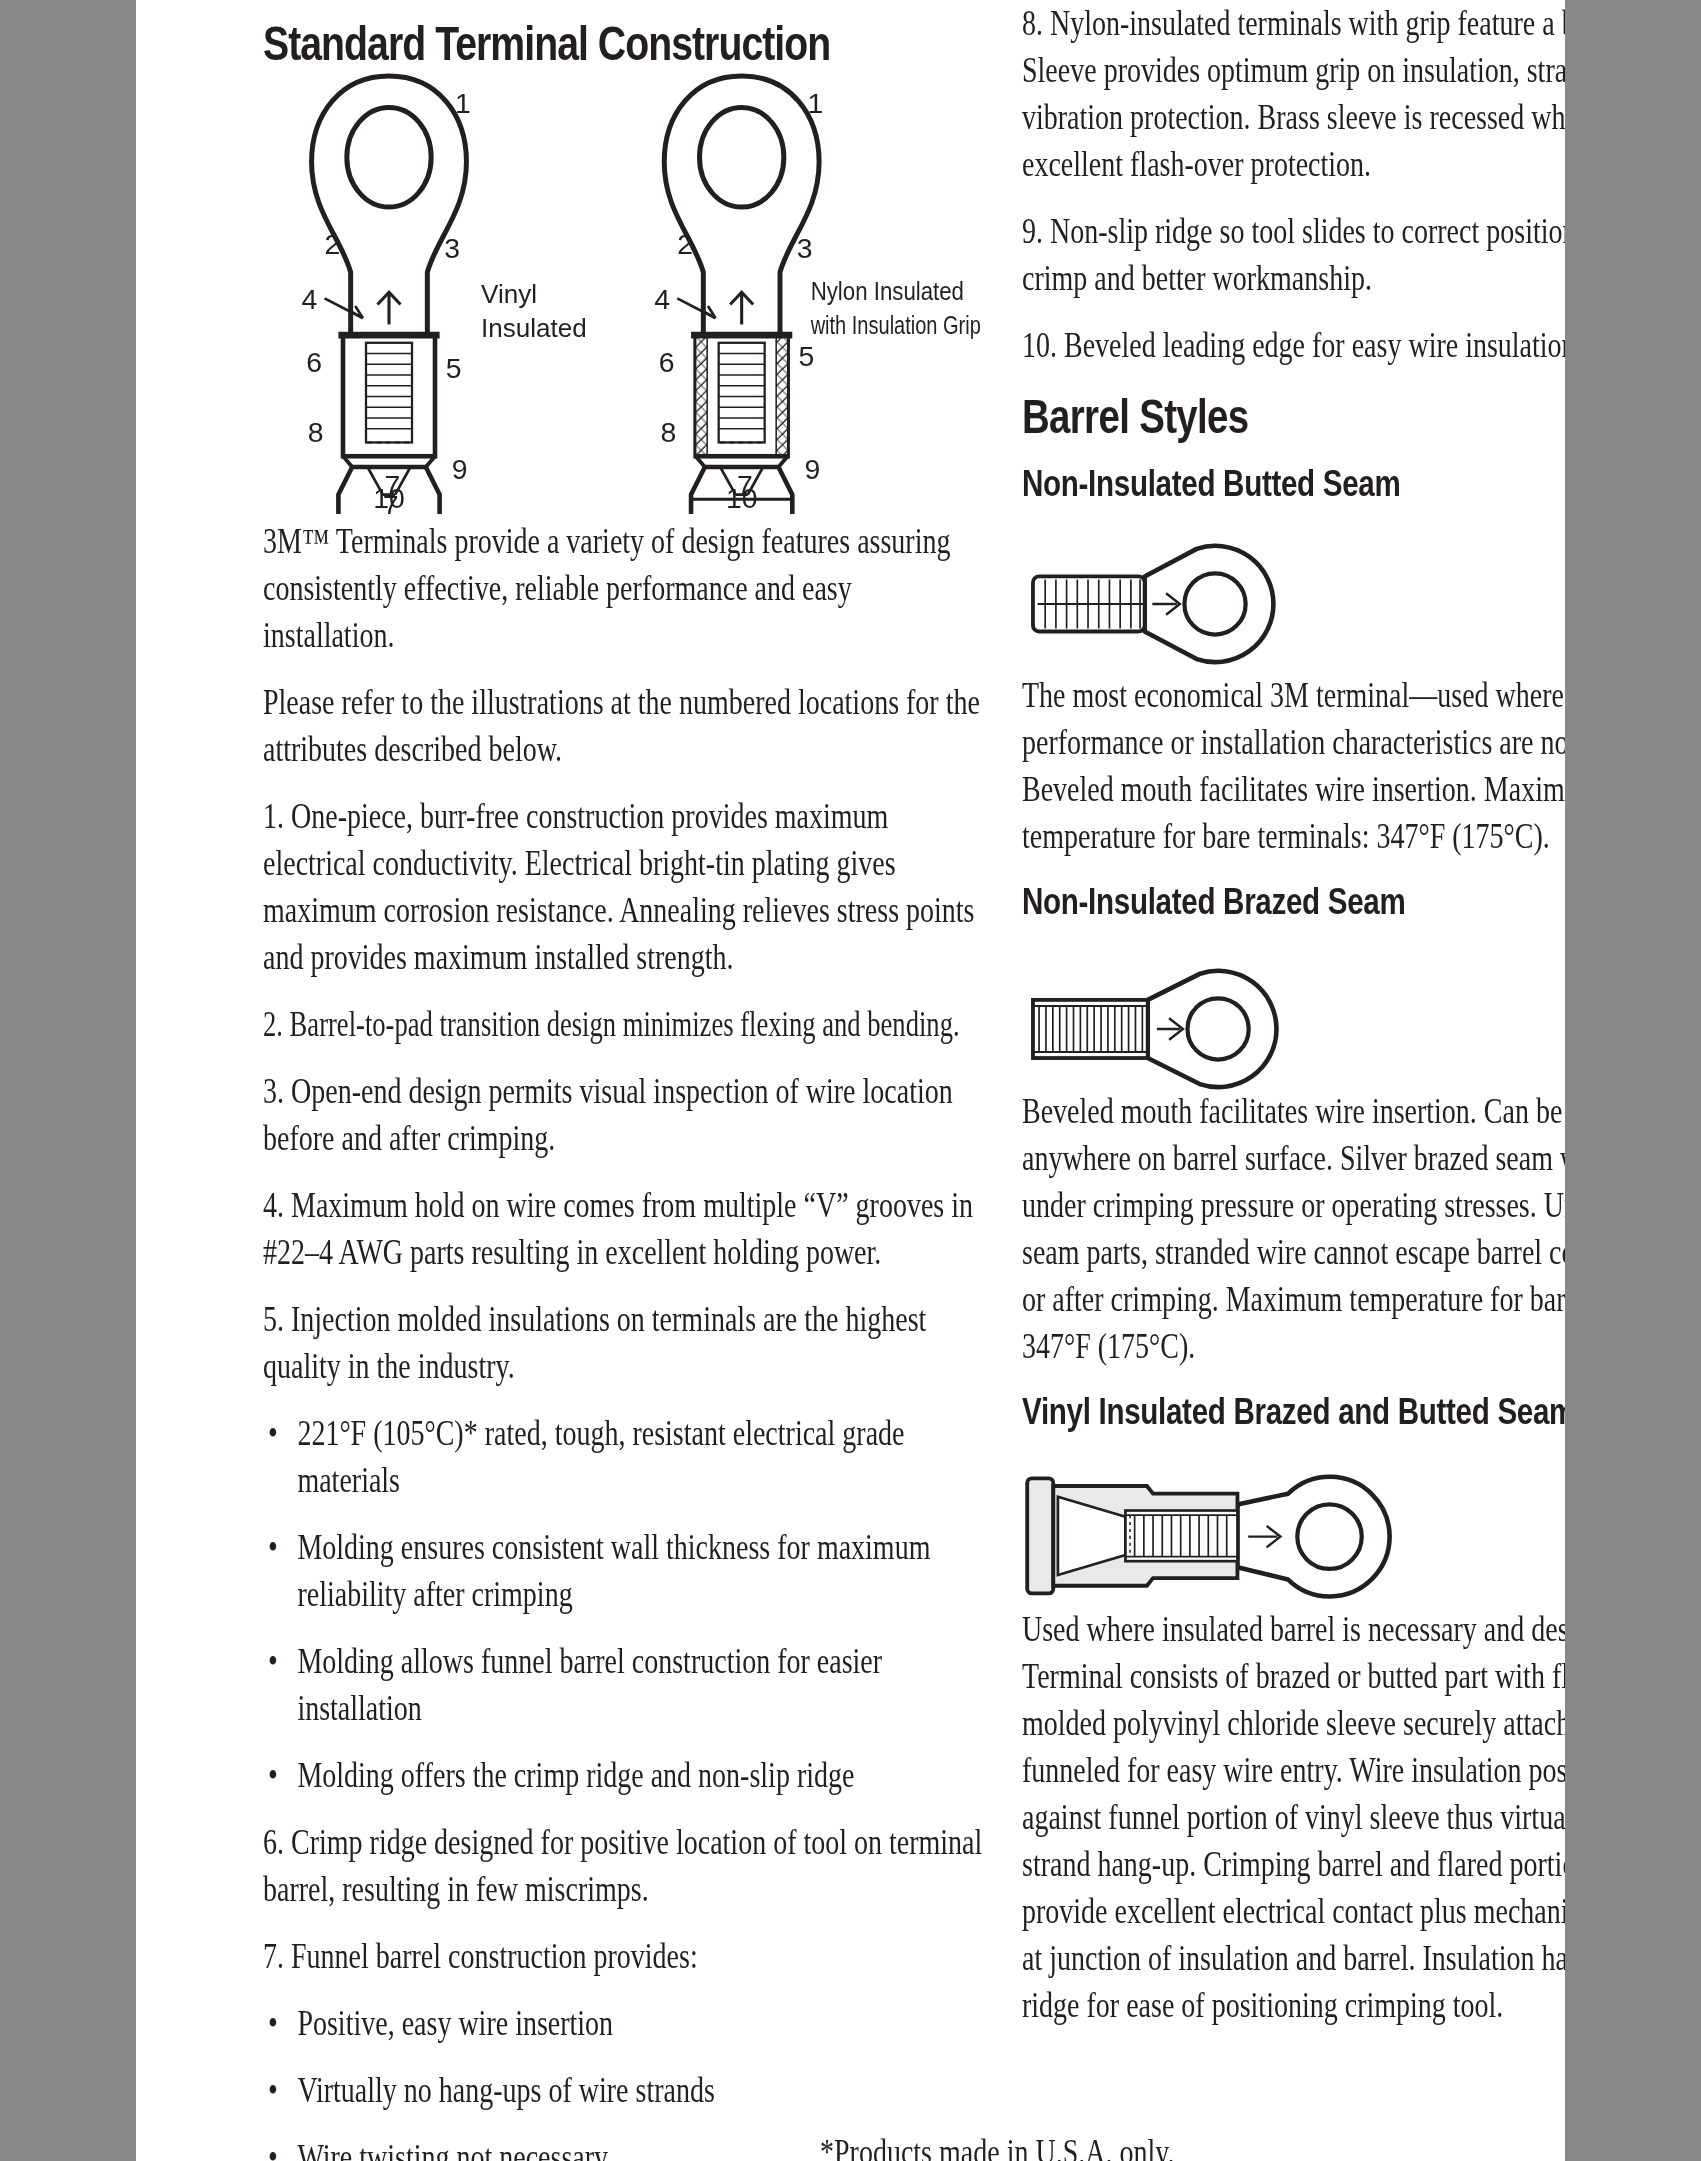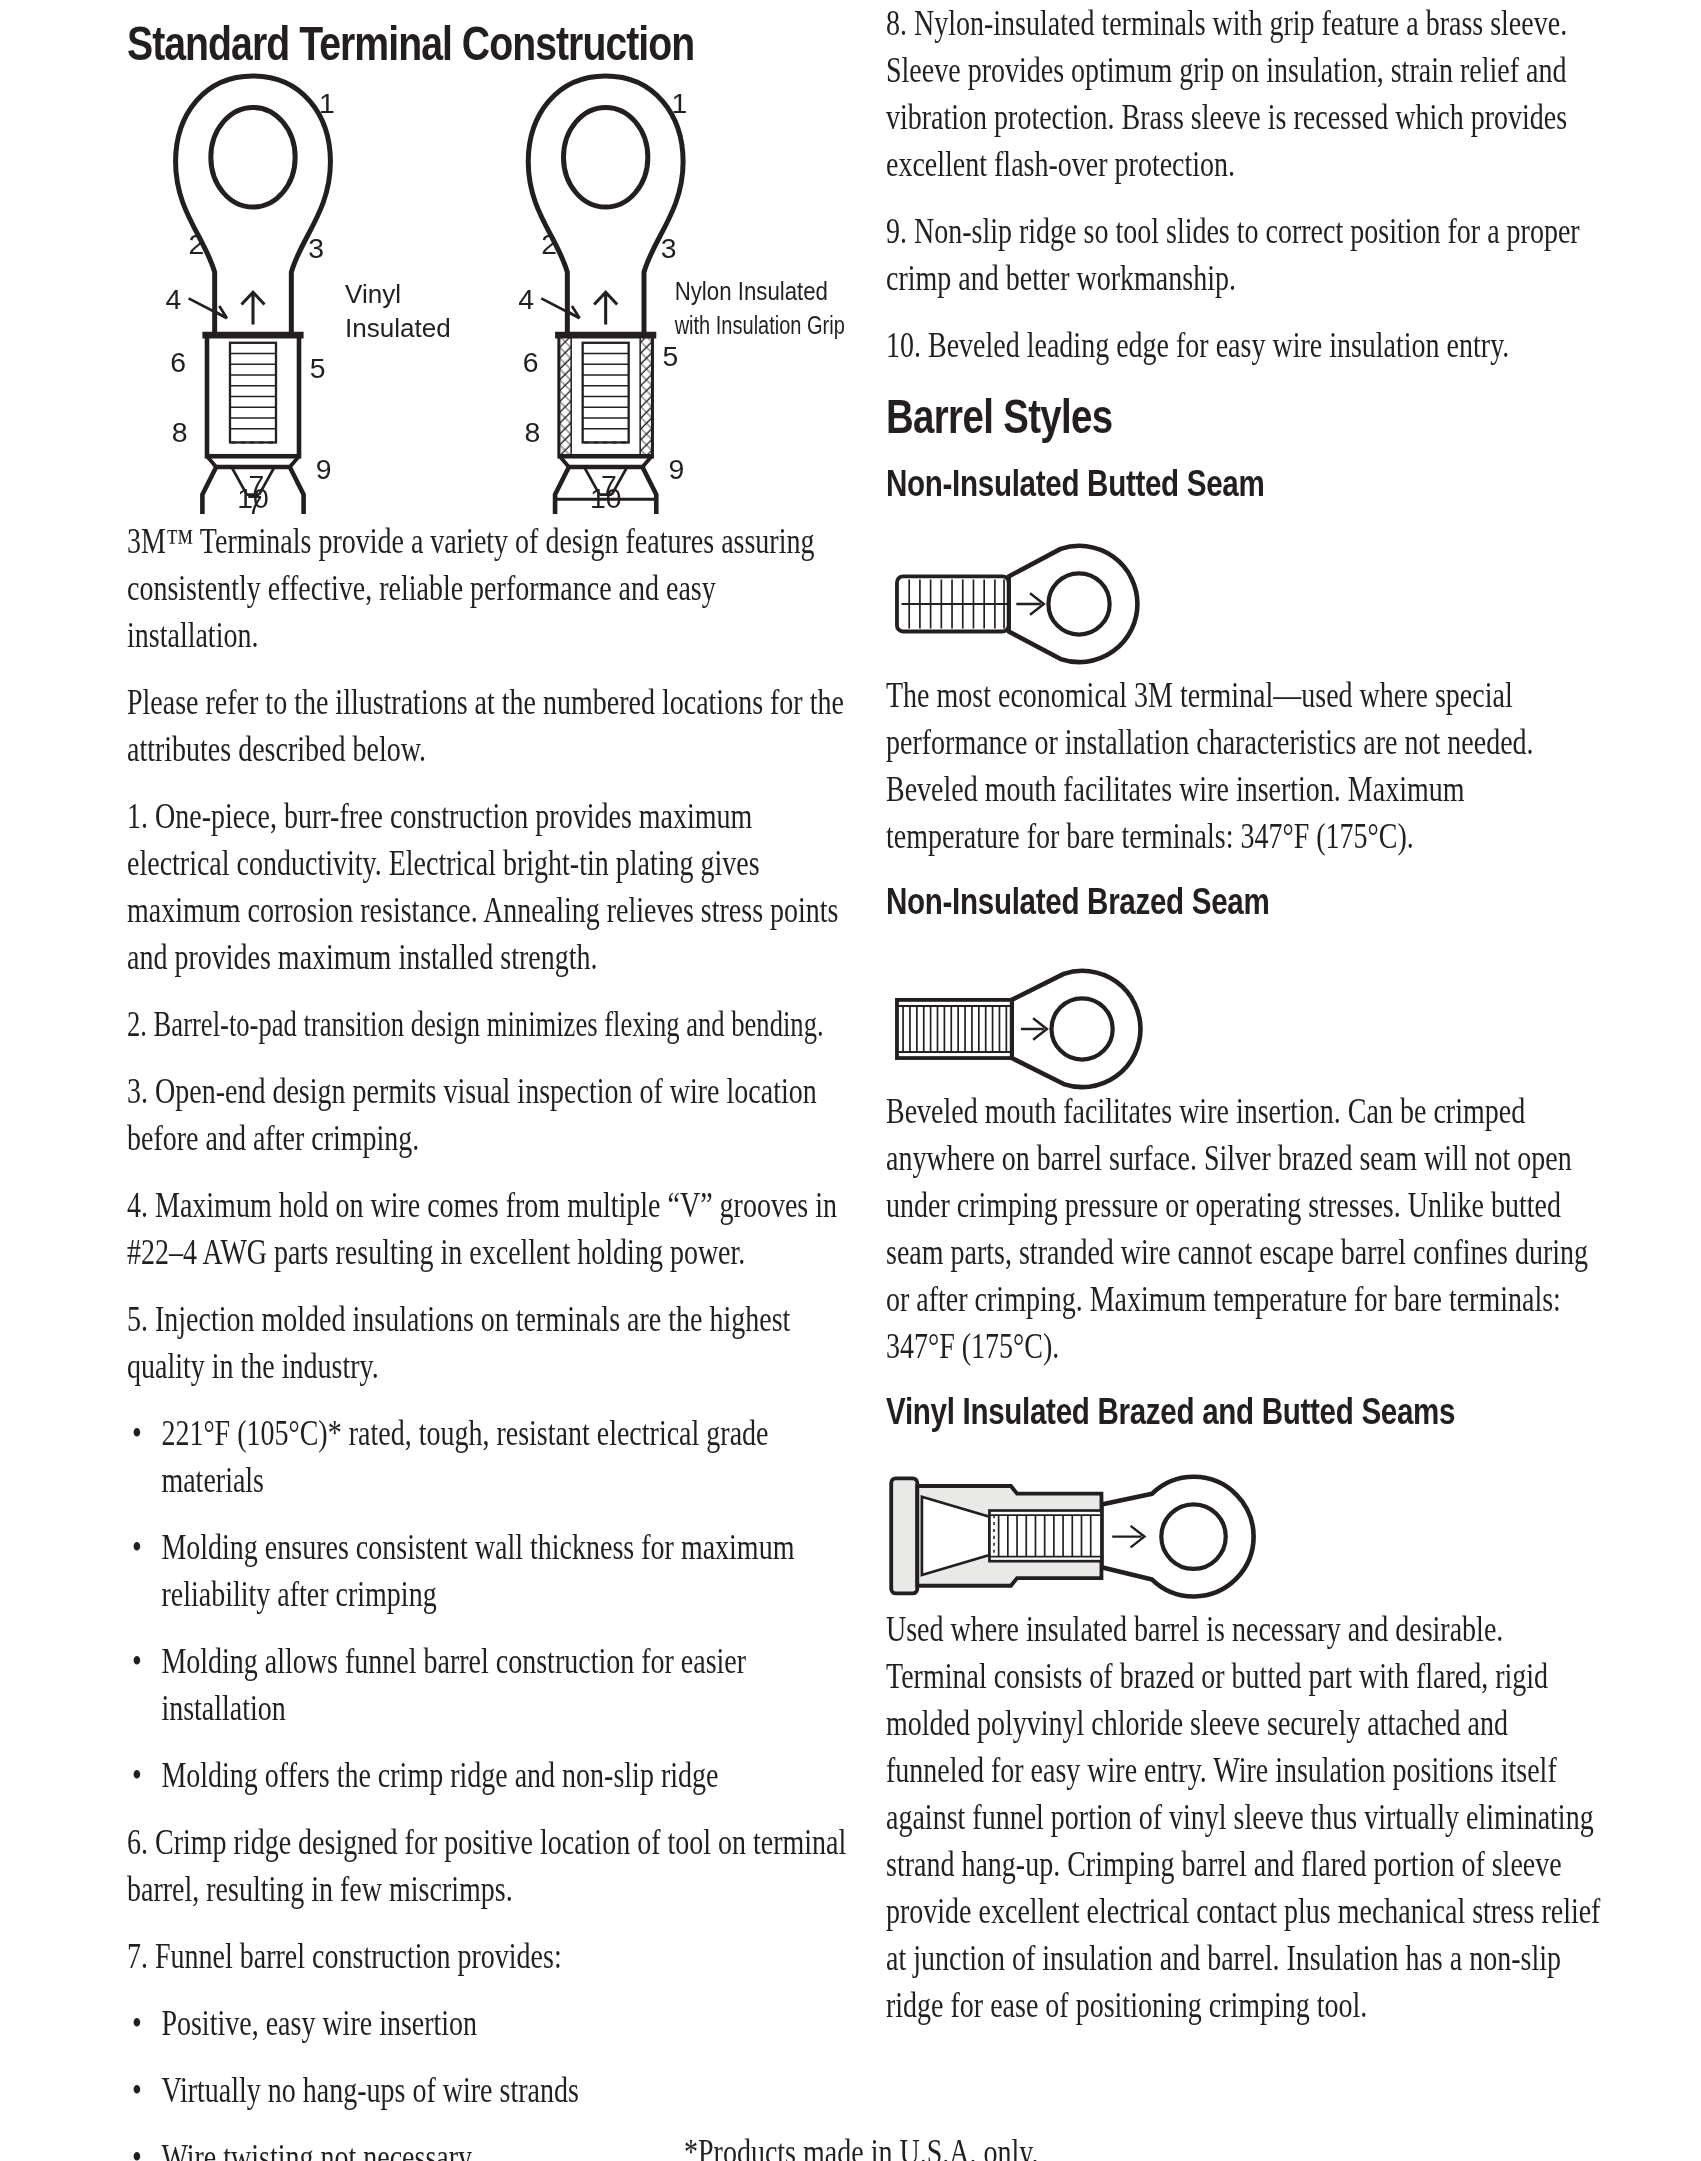--- a/index.html
+++ b/index.html
@@ -1,17 +1,17 @@
 <!DOCTYPE html>
 <html style="font-size:12.3px"><head>
 <meta charset="utf-8">
 <style>
   html,body { margin:0; padding:0; background:#888; }
   .page {
-    position:relative; width:1701px; height:2161px; margin:0 auto;
+    position:relative; width:1429px; height:2161px; margin:0 auto;
     background:#ffffff; overflow:hidden;
     font-family:"Liberation Serif", serif; color:#231f20;
   }
   
   .col { position:absolute; transform:scaleX(0.8); transform-origin:left top; }
   .col-left  { left:127px; top:518px; width:905px; }
   .col-right { left:886px; top:0px;  width:897px; }
 
   .para { font-size:35px; line-height:47px; margin:0 0 20px 0; }
   .squeeze-more { white-space:nowrap; transform:scaleX(0.95); transform-origin:left top; }

